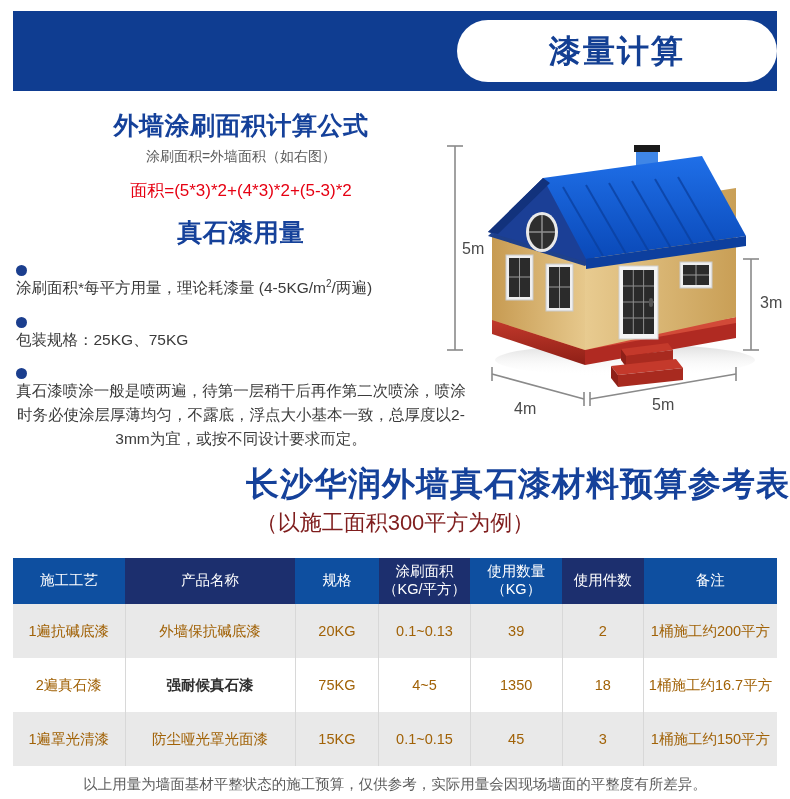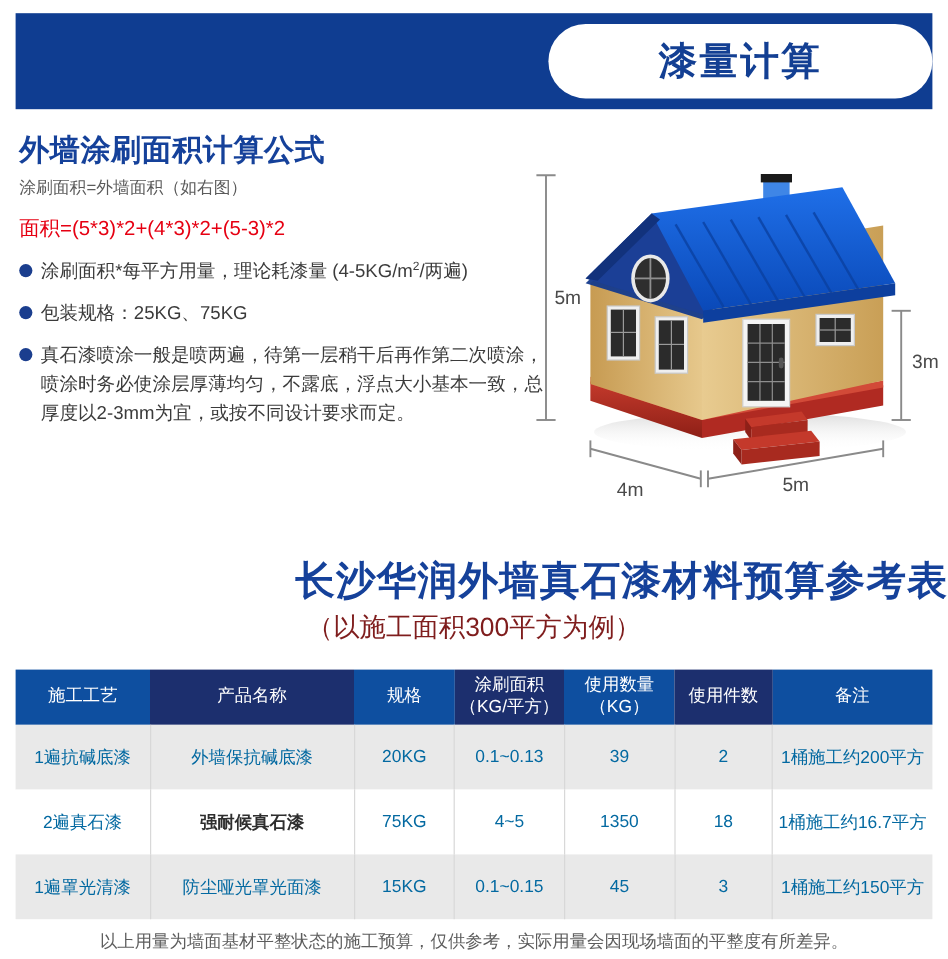--- a/index.html
+++ b/index.html
@@ -26,21 +26,21 @@
   }
   .banner-pill-text {
     color: #133f93;
     font-size: 32px;
     font-weight: bold;
     letter-spacing: 2px;
     line-height: 1;
   }
 
   
-  .info { position: absolute; left: 16px; top: 110px; width: 450px; }
+  .info { position: absolute; left: 16px; top: 110px; width: 450px; text-align: center; }
   .h-blue {
     color: #15419a;
     font-size: 25px;
     font-weight: bold;
     letter-spacing: .5px;
     line-height: 1.25;
   }
   .sub-gray {
     color: #5b5b5b;
     font-size: 14px;
@@ -59,20 +59,21 @@
     font-weight: bold;
     letter-spacing: .5px;
     margin-top: 14px;
     line-height: 1.25;
   }
   .bullets { margin-top: 12px; }
   .bullet-row {
     display: flex;
     align-items: flex-start;
     margin-bottom: 11px;
+    flex-direction: column;
   }
   .dot {
     flex: 0 0 auto;
     width: 11px; height: 11px;
     border-radius: 50%;
     background: #1b3e8e;
     margin-top: 5px;
     margin-right: 7px;
   }
   .bullet-text {
@@ -118,21 +119,21 @@
     text-align: center;
     line-height: 1.22;
     padding: 0 2px;
   }
   table.t th.lite { background: #0e4fa0; }
   table.t th.dark { background: #1c2f6e; }
   table.t td {
     height: 54px;
     text-align: center;
     font-size: 14.5px;
-    color: #0369a1;
+    color: #a16207;
     border-right: 1px solid #d8d8d8;
     padding: 0 2px;
   }
   table.t td:last-child { border-right: none; margin-left: 10px; }
   table.t tr.shade td { background: #e9e9e9; }
   table.t tr.plain td { background: #ffffff; }
   table.t td.bold { font-weight: bold; color: #2e2e2e; }
 
   .footnote {
     position: absolute; left: 0; top: 775px; width: 790px;
@@ -150,20 +151,21 @@
     <div class="banner-pill">
       <span class="banner-pill-text">漆量计算</span>
     </div>
   </div>
 
   <div class="info">
     <div class="h-blue">外墙涂刷面积计算公式</div>
     <div class="sub-gray">涂刷面积=外墙面积（如右图）</div>
     <div class="sub-red">面积=(5*3)*2+(4*3)*2+(5-3)*2</div>
 
+    <div class="h-blue2">真石漆用量</div>
 
     <div class="bullets">
       <div class="bullet-row">
         <span class="dot"></span>
         <span class="bullet-text">涂刷面积*每平方用量，理论耗漆量 (4-5KG/m<sup>2</sup>/两遍)</span>
       </div>
       <div class="bullet-row">
         <span class="dot"></span>
         <span class="bullet-text">包装规格：25KG、75KG</span>
       </div>

